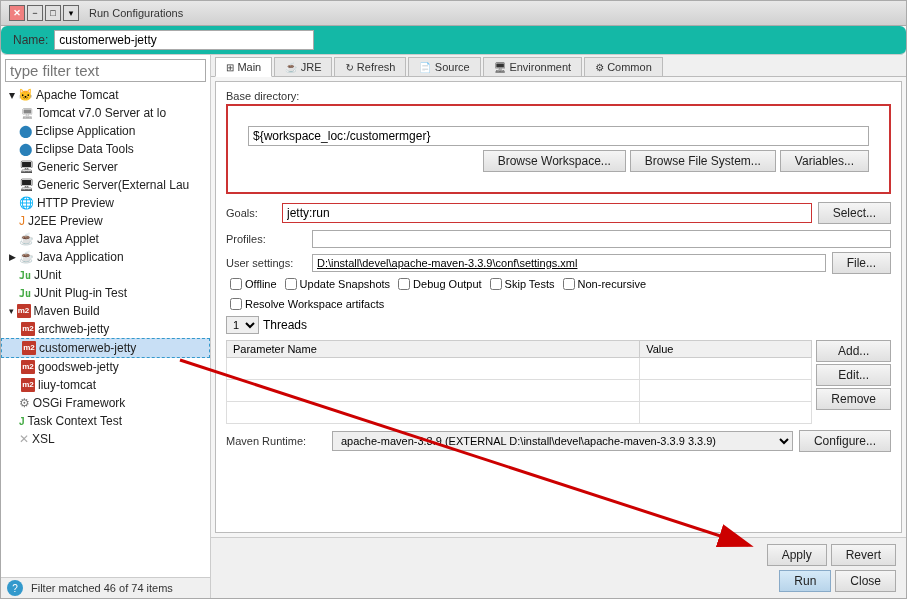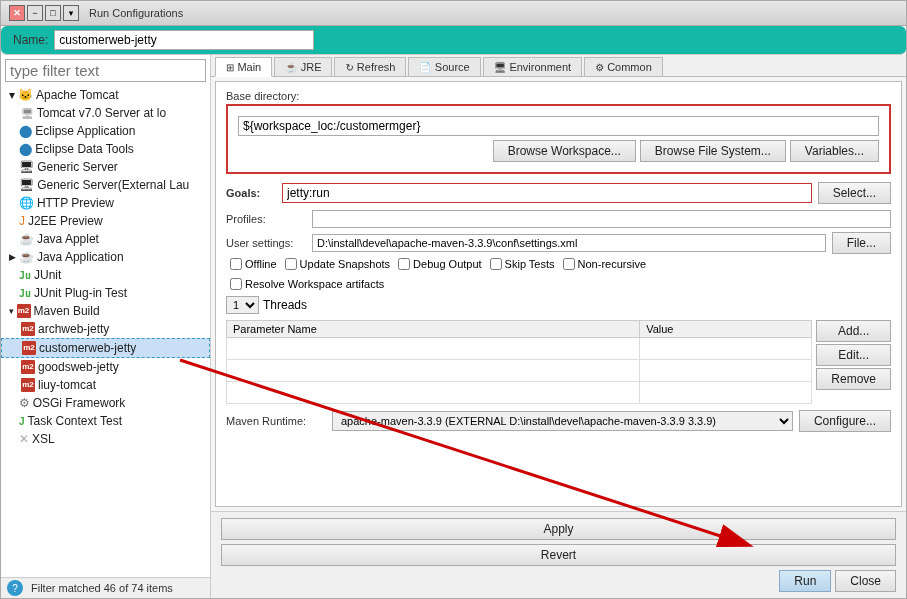--- a/index.html
+++ b/index.html
@@ -174,21 +174,21 @@
       margin-bottom: 8px;
     }
     .form-label {
       font-size: 11px;
       color: #333;
       margin-bottom: 2px;
       display: block;
     }
     .base-dir-box {
       border: 2px solid #cc3333;
-      padding: 10px;
+      padding: 20px;
       background: white;
       margin-bottom: 2px;
     }
     .base-dir-input {
       width: 100%;
       border: 1px solid #aaa;
       padding: 2px 4px;
       font-size: 12px;
       background: white;
       margin-bottom: 4px;
@@ -198,21 +198,21 @@
       gap: 4px;
       justify-content: flex-end;
     }
 
     .goals-row {
       display: flex;
       align-items: center;
       gap: 6px;
       margin-bottom: 6px;
     }
-    .goals-label { font-size: 11px; color: #333; min-width: 50px; font-weight: bold; }
+    .goals-label { font-size: 11px; color: #333; min-width: 50px; }
     .goals-input {
       flex: 1;
       border: 1px solid #cc3333;
       padding: 2px 4px;
       font-size: 12px;
       background: white;
     }
 
     .row-label {
       display: flex;
@@ -221,20 +221,21 @@
       margin-bottom: 4px;
       font-size: 11px;
     }
     .row-label span { min-width: 80px; color: #333; }
     .row-label input[type=text] {
       flex: 1;
       border: 1px solid #aaa;
       padding: 2px 4px;
       font-size: 11px;
       background: white;
+      text-decoration: underline;
     }
 
     .checkboxes-row {
       display: flex;
       flex-wrap: wrap;
       gap: 8px 8px;
       margin-bottom: 6px;
       padding-left: 4px;
     }
     .cb-item {
@@ -300,21 +301,20 @@
       border-top: 1px solid #ccc;
       padding: 6px 10px;
       display: flex;
       flex-direction: column;
       gap: 4px;
     }
     .bottom-row1 {
       display: flex;
       justify-content: flex-end;
       gap: 4px;
-      flex-direction: column;
     }
     .bottom-row2 {
       display: flex;
       justify-content: flex-end;
       gap: 4px;
     }
 
     .btn {
       padding: 3px 14px;
       font-size: 12px;

